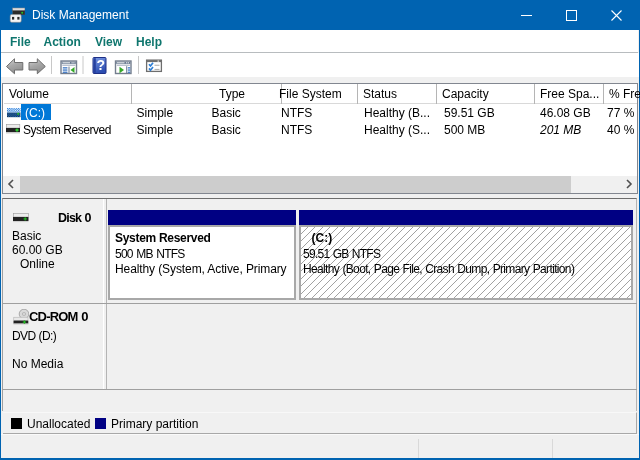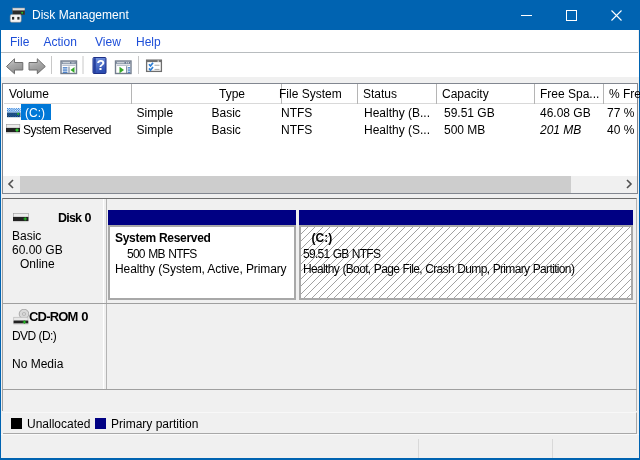--- a/index.html
+++ b/index.html
@@ -6,21 +6,21 @@
 html,body { width:640px; height:460px; overflow:hidden; }
 body { font-family:"Liberation Sans", sans-serif; font-size:12px; background:#f0f0f0; position:relative; }
 .win { position:absolute; left:0; top:0; width:640px; height:460px; border-left:1px solid #0063b1; border-right:1px solid #0063b1; border-bottom:2px solid #0063b1; }
 
 .titlebar { position:absolute; left:0; top:0; width:638px; height:30px; background:#0063b1; color:#fff; }
 .titlebar .ticon { position:absolute; left:8px; top:7px; width:16px; height:16px; }
 .titlebar .ttext { position:absolute; left:31px; top:8px; font-size:12px; color:#fff; }
 .capbtn { position:absolute; top:0; width:45px; height:30px; color:#fff; text-align:center; }
 
 .menubar { position:absolute; left:0; top:30px; width:637px; height:23px; background:#fff; border-bottom:1px solid #b8bcbf; }
-.menubar span { position:absolute; top:5px; font-size:12px; color:#1d4ed8; }
+.menubar span { position:absolute; top:5px; font-size:12px; color:#0f766e;font-weight:bold; }
 
 .toolbar { position:absolute; left:0; top:53px; width:638px; height:24px; background:#fff; }
 .tbstrip { position:absolute; left:0; top:77px; width:638px; height:6px; background:#f0f0f0; }
 
 .listview { position:absolute; left:1px; top:83px; width:636px; height:111px; background:#fff; border:1px solid #828790; }
 .lvheader { position:absolute; left:1px; top:0; width:633px; height:20px; background:#fff; border-bottom:1px solid #d9d9d9; }
 .hcol { position:absolute; top:0; height:20px; border-right:1px solid #b5b5b5; }
 .hcol span { position:absolute; left:5px; top:3px; color:#000; white-space:nowrap; overflow:hidden; }
 .lvrow { position:absolute; left:1px; width:634px; height:19px; }
 .cell { position:absolute; top:2px; color:#000; white-space:nowrap; }
@@ -236,21 +236,21 @@
       <span style="position:absolute;left:9px;top:29.5px;">Basic</span>
       <span style="position:absolute;left:9px;top:43.5px;">60.00 GB</span>
       <span style="position:absolute;left:17px;top:57.5px;">Online</span>
       <div class="vlinew" style="left:100px;top:0;height:104px;"></div>
       <div class="vline" style="left:103px;top:0;height:104px;"></div>
 
       <div class="partbox" style="left:105px;width:188px;">
         <div class="pnavy"></div>
         <div class="pbody">
           <div class="b" style="letter-spacing:-0.3px;">System Reserved</div>
-          <div style="letter-spacing:-0.75px;word-spacing:0.9px;margin-left:12px;">500 MB NTFS</div>
+          <div style="letter-spacing:-0.75px;word-spacing:0.9px;">500 MB NTFS</div>
           <div style="letter-spacing:-0.1px;">Healthy (System, Active, Primary</div>
         </div>
       </div>
 
       <div class="partbox" style="left:295.5px;width:334.5px;">
         <div class="pnavy"></div>
         <div class="pbody hatch" style="padding-left:2.5px;">
           <div class="b" style="margin-left:8.5px;">(C:)</div>
           <div style="letter-spacing:-0.7px;word-spacing:0.5px;">59.51 GB NTFS</div>
           <div style="letter-spacing:-0.65px;word-spacing:0.6px;">Healthy (Boot, Page File, Crash Dump, Primary Partition)</div>

